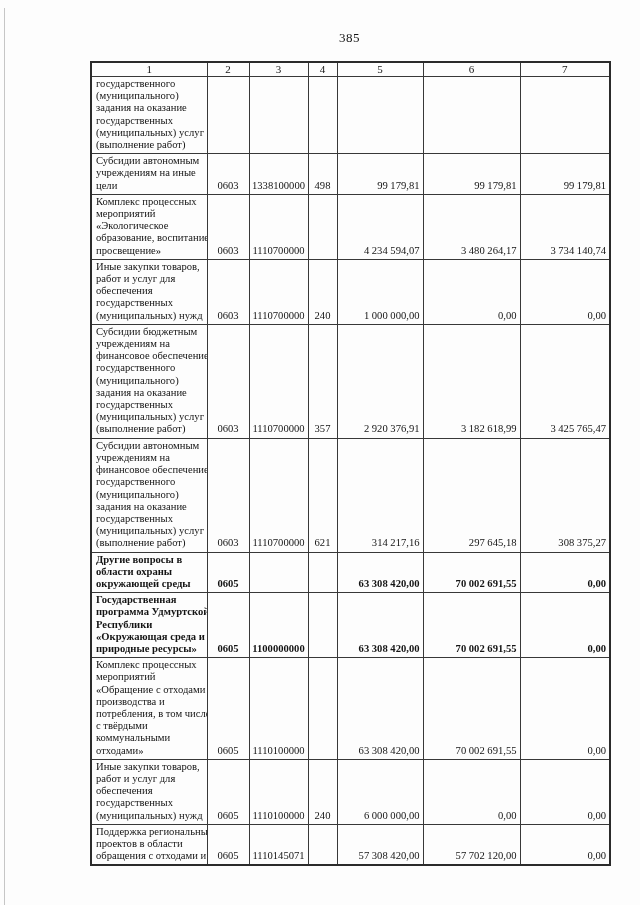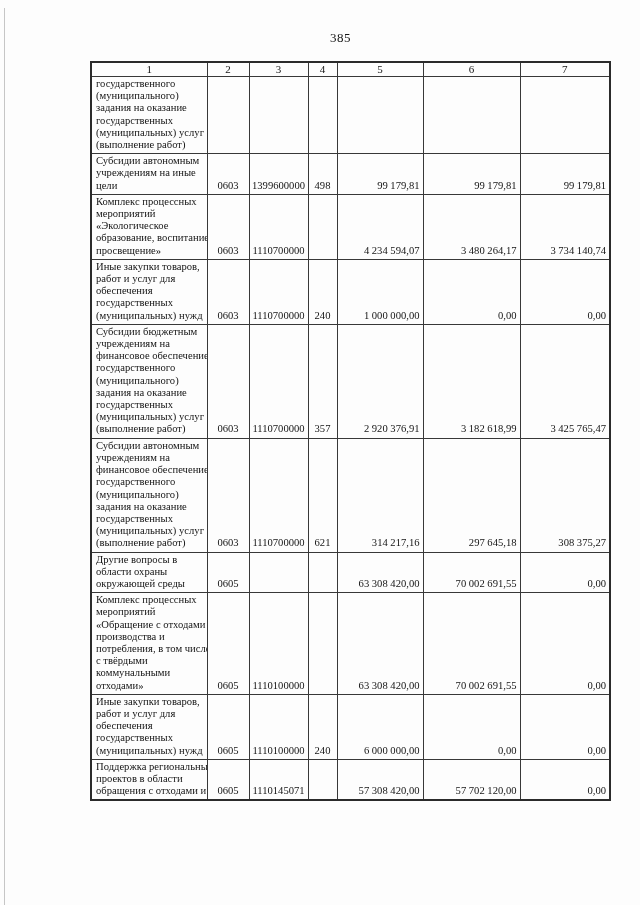--- a/index.html
+++ b/index.html
@@ -20,21 +20,21 @@
     position: absolute;
     left: 4px;
     top: 8px;
     bottom: 0;
     width: 1px;
     background: #c6c6c6;
   }
   .page-number {
     position: absolute;
     top: 30px;
-    left: 81px;
+    left: 90px;
     width: 519px;
     text-align: center;
     font-size: 13px;
     letter-spacing: 0.5px;
   }
   table.budget {
     position: absolute;
     left: 90px;
     top: 61px;
     width: 519px;
@@ -67,21 +67,21 @@
     vertical-align: bottom;
     text-align: center;
     padding: 0 0 2px 0;
   }
   td.c5, td.c6, td.c7 {
     vertical-align: bottom;
     text-align: right;
     padding: 0 3px 2px 0;
   }
   tr.bold td {
-    font-weight: normal;
+    font-weight: bold;
   }
 </style>
 </head>
 <body>
 
 <div class="page">
   <div class="scan-edge"></div>
   <div class="page-number">385</div>
 
   <table class="budget">
@@ -118,21 +118,21 @@
           <td class="c4"></td>
           <td class="c5"></td>
           <td class="c6"></td>
           <td class="c7"></td>
         </tr>
         <tr>
           <td class="c1">Субсидии автономным
 учреждениям на иные
 цели</td>
           <td class="c2">0603</td>
-          <td class="c3">1399600000</td>
+          <td class="c3">1338100000</td>
           <td class="c4">498</td>
           <td class="c5">99 179,81</td>
           <td class="c6">99 179,81</td>
           <td class="c7">99 179,81</td>
         </tr>
         <tr>
           <td class="c1">Комплекс процессных
 мероприятий
 «Экологическое
 образование, воспитание,
@@ -190,20 +190,33 @@
           <td class="c5">314 217,16</td>
           <td class="c6">297 645,18</td>
           <td class="c7">308 375,27</td>
         </tr>
         <tr class="bold">
           <td class="c1">Другие вопросы в
 области охраны
 окружающей среды</td>
           <td class="c2">0605</td>
           <td class="c3"></td>
+          <td class="c4"></td>
+          <td class="c5">63 308 420,00</td>
+          <td class="c6">70 002 691,55</td>
+          <td class="c7">0,00</td>
+        </tr>
+        <tr class="bold">
+          <td class="c1">Государственная
+программа Удмуртской
+Республики
+«Окружающая среда и
+природные ресурсы»</td>
+          <td class="c2">0605</td>
+          <td class="c3">1100000000</td>
           <td class="c4"></td>
           <td class="c5">63 308 420,00</td>
           <td class="c6">70 002 691,55</td>
           <td class="c7">0,00</td>
         </tr>
         <tr>
           <td class="c1">Комплекс процессных
 мероприятий
 «Обращение с отходами
 производства и

